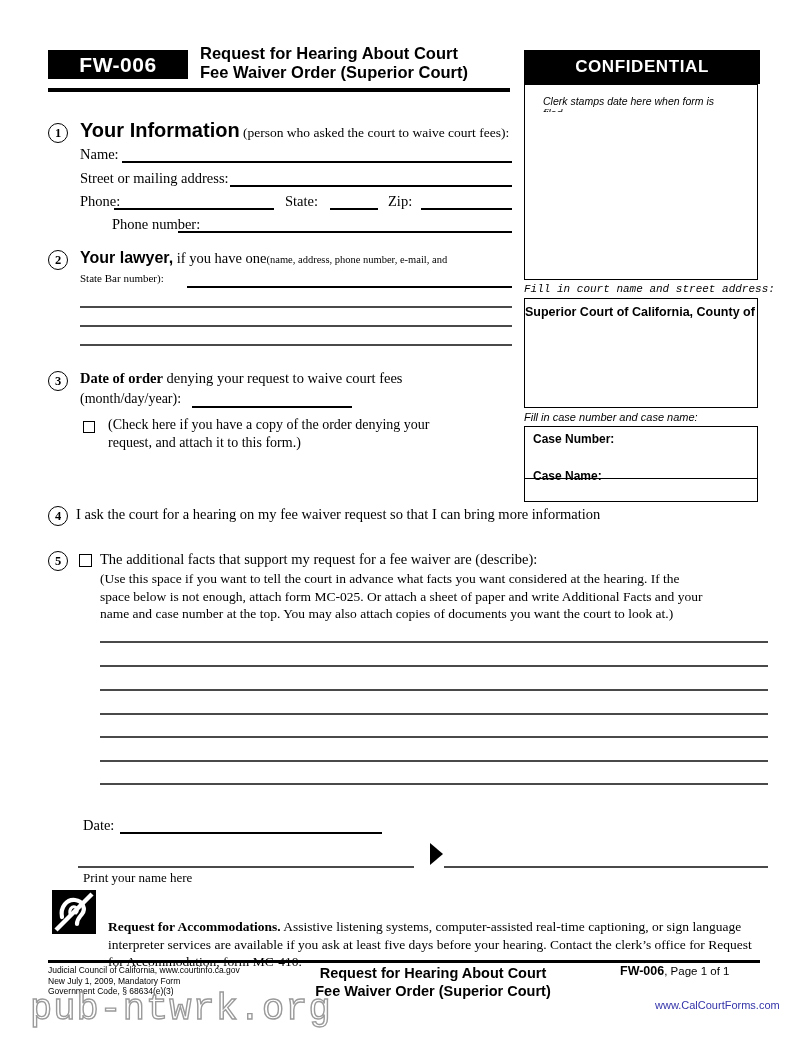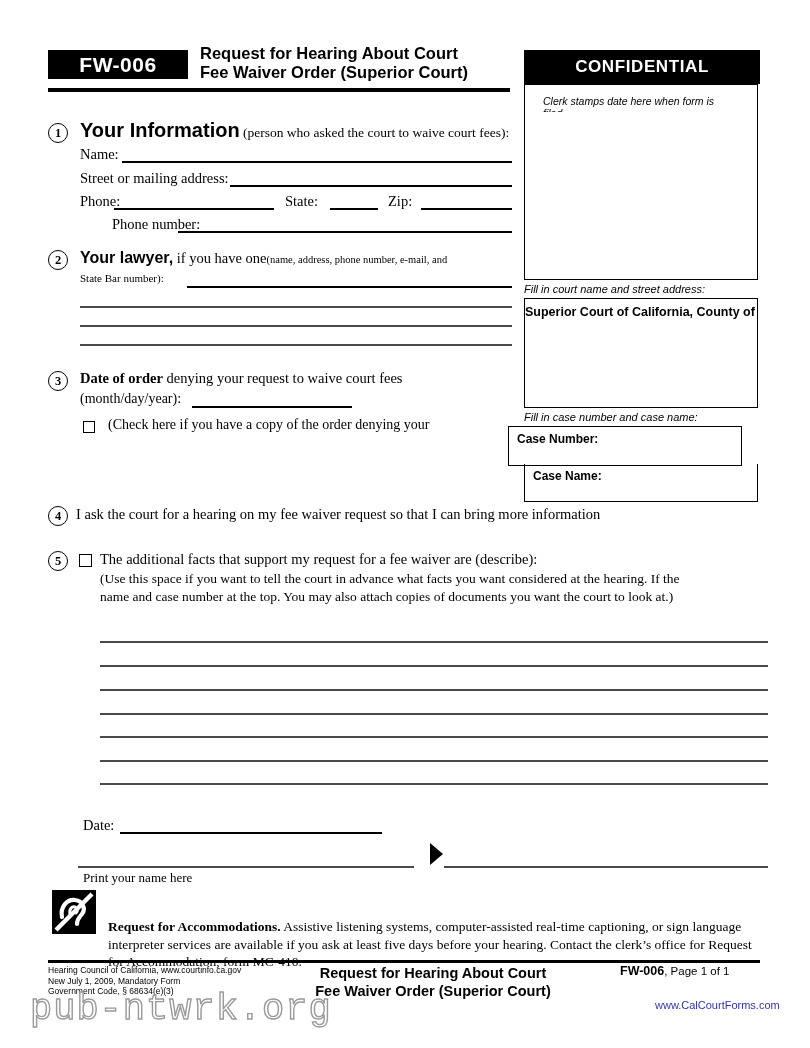--- a/index.html
+++ b/index.html
@@ -83,21 +83,21 @@
     font-style: italic;
     line-height: 12px;
     font-family: "Liberation Sans", "DejaVu Sans", sans-serif;
     height: 17px;
     overflow: hidden;
   }
   #court-fill-label {
     left: 524px; top: 283px;
     font-size: 11px;
     font-style: italic;
-    font-family: Liberation Sans, sans-serif;
+    font-family: Liberation Mono, monospace;
   }
   #court-box {
     left: 524px; top: 298px;
     width: 234px; height: 110px;
     border: 1.5px solid #000;
     box-sizing: border-box;
   }
   #court-name {
     position: absolute;
     left: 0; top: 6px;
@@ -105,22 +105,22 @@
     font-weight: bold;
     font-family: Liberation Sans, sans-serif;
   }
   #case-fill-label {
     left: 524px; top: 411px;
     font-size: 11px;
     font-style: italic;
     font-family: "Liberation Sans", "DejaVu Sans", sans-serif;
   }
   #case-number-box {
-    left: 508px; top: 426px;
-    width: 234px; height: 40px;
+    left: 524px; top: 426px;
+    width: 234px; height: 53px;
     border: 1.5px solid #000;
     box-sizing: border-box;
   }
   #case-name-box {
     left: 524px; top: 464px;
     width: 234px; height: 38px;
     border: 1.5px solid #000;
     border-top: none;
     box-sizing: border-box;
   }
@@ -321,36 +321,38 @@
   <div class="abs body-txt" style="left:80px; top:370px; width:440px;">
     <span class="bold">Date of order</span> <span>denying your request to waive court fees</span>
   </div>
 
   <div class="abs ital" style="left:80px; top:391px; font-size:14px;">(month/day/year):</div>
   <div class="fill-line" style="left:192px; top:406px; width:160px;"></div>
 
   <div class="abs checkbox" style="left:83px; top:421px;"></div>
   <div class="abs ital" style="left:108px; top:416px; width:360px; font-size:14px; line-height:18px;">
     <div>(Check here if you have a copy of the order denying your</div>
+    <div>request, and attach it to this form.)</div>
   </div>
 
   <div class="abs num-circle" style="left:48px; top:506px;">4</div>
   <div class="abs body-txt" style="left:76px; top:505px; width:560px; line-height:19px;">
     <div>I ask the court for a hearing on my fee waiver request so that I can bring more information</div>
   </div>
 
   <div class="abs num-circle" style="left:48px; top:551px;">5</div>
   <div class="abs checkbox" style="left:79px; top:554px; width:13px; height:13px;"></div>
 
   <div class="abs body-txt" style="left:100px; top:551px; width:640px;">
     <span>The additional facts that support my request for a fee waiver are</span> <span class="ital">(describe):</span>
   </div>
 
   <div class="abs ital" style="left:100px; top:570px; width:668px; font-size:13.5px; line-height:17.5px;">
     <div>(Use this space if you want to tell the court in advance what facts you want considered at the hearing. If the</div>
+    <div>space below is not enough, attach form MC-025. Or attach a sheet of paper and write Additional Facts and your</div>
     <div>name and case number at the top. You may also attach copies of documents you want the court to look at.)</div>
   </div>
 
   <div class="answer-line" style="top:641px;"></div>
   <div class="answer-line" style="top:665px;"></div>
   <div class="answer-line" style="top:689px;"></div>
   <div class="answer-line" style="top:713px;"></div>
   <div class="answer-line" style="top:736px;"></div>
   <div class="answer-line" style="top:760px;"></div>
   <div class="answer-line" style="top:783px;"></div>
@@ -374,21 +376,21 @@
     </svg>
   </div>
 
   <div class="abs" id="accommodation-text">
     <span class="bold">Request for Accommodations.</span><span> Assistive listening systems, computer-assisted real-time captioning, or sign language interpreter services are available if you ask at least five days before your hearing. Contact the clerk’s office for </span><span class="ital">Request for Accommodation,</span><span> form MC-410.</span>
   </div>
 
   <div class="abs rule" id="footer-rule"></div>
 
   <div class="abs" id="footer-left">
-    <div><span>Hearing Council of California, </span><span class="ital">www.courtinfo.ca.gov</span></div>
+    <div><span>Judicial Council of California, </span><span class="ital">www.courtinfo.ca.gov</span></div>
     <div>New July 1, 2009, Mandatory Form</div>
     <div>Government Code, § 68634(e)(3)</div>
   </div>
 
   <div class="abs" id="footer-center">
     <div>Request for Hearing About Court</div>
     <div>Fee Waiver Order (Superior Court)</div>
   </div>
 
   <div class="abs" id="footer-right">

